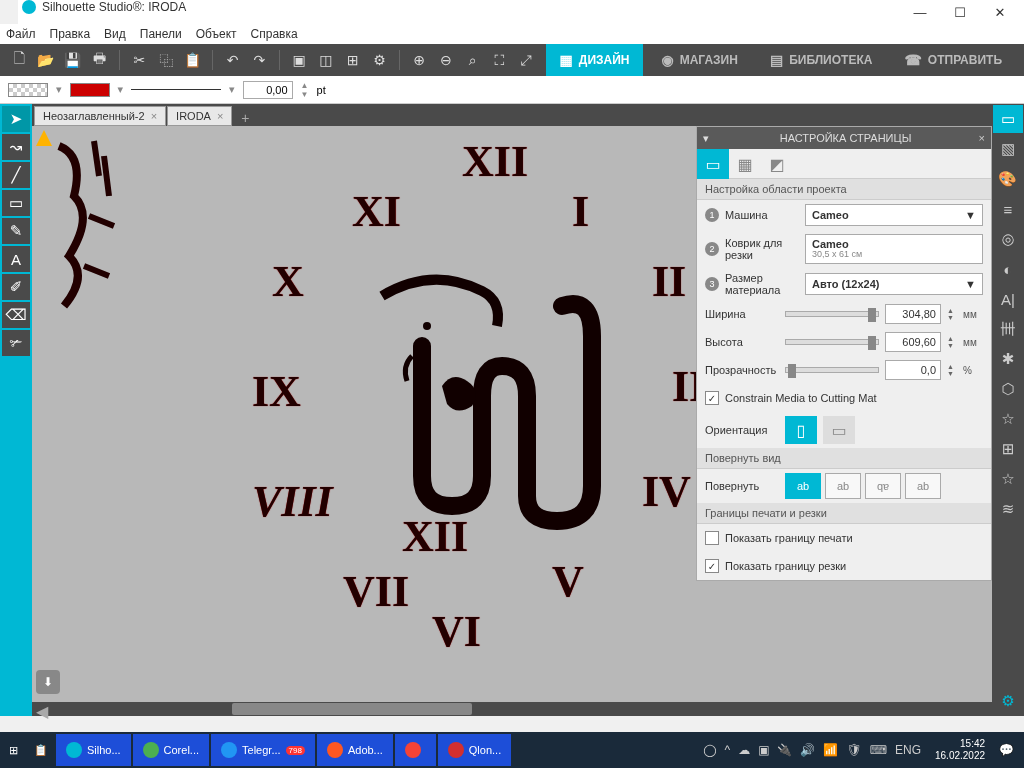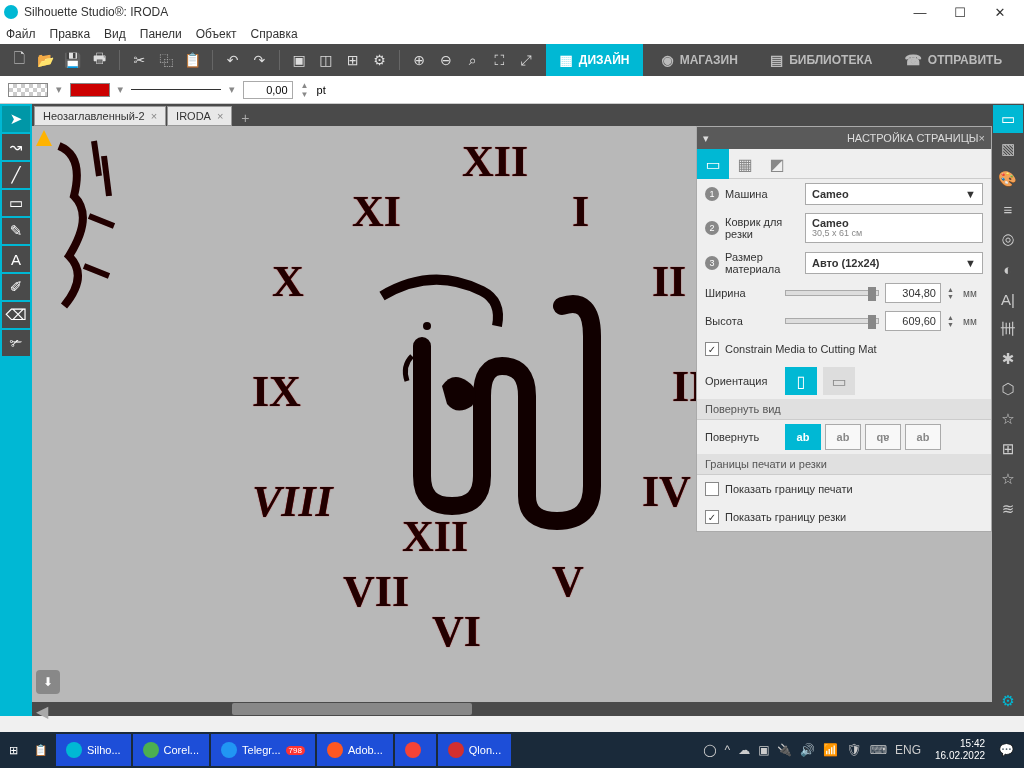--- a/index.html
+++ b/index.html
@@ -1,17 +1,17 @@
 <!DOCTYPE html>
 <html><head>
 <meta charset="utf-8">
 <style>
 * { margin:0; padding:0; box-sizing:border-box; font-family:"Segoe UI",Arial,sans-serif; user-select:none; }
 body { width:1024px; height:768px; overflow:hidden; background:#f0f0f0; position:relative; }
-.titlebar { height:24px; background:#fff; display:flex; align-items:center; padding:0 4px; font-size:12px; color:#333; }
+.titlebar { height:24px; background:#fff; display:flex; padding:0 4px; font-size:12px; color:#333;margin-left:18px; }
 .titlebar .logo { width:14px; height:14px; background:#00b8d4; border-radius:50%; margin-right:6px; }
 .titlebar .spacer { flex:1; }
 .titlebar .winbtn { width:40px; height:24px; display:flex; align-items:center; justify-content:center; font-size:13px; color:#333; }
 .menubar { height:20px; background:#fff; display:flex; padding:0 6px; font-size:12px; color:#333; gap:14px; align-items:center; }
 .toolbar1 { height:32px; background:#4a4a4a; display:flex; align-items:center; padding:0 8px; gap:4px; }
 .tb-btn { width:24px; height:24px; display:flex; align-items:center; justify-content:center; color:#ddd; font-size:14px; }
 .tb-sep { width:1px; height:20px; background:#666; margin:0 4px; }
 .tb-tab { height:32px; padding:0 14px; display:flex; align-items:center; gap:6px; color:#bbb; font-size:12px; font-weight:bold; }
 .tb-tab.active { background:#00b8d4; color:#fff; }
 .tb-tab .ticon { font-size:14px; }
@@ -53,21 +53,21 @@
 .p-row .dd .sub { font-size:9px; color:#888; }
 .p-row .slid { flex:1; height:6px; background:#ddd; border:1px solid #aaa; position:relative; }
 .p-row .slid .h { position:absolute; right:2px; top:-4px; width:8px; height:14px; background:#888; }
 .p-row .val { width:56px; height:20px; border:1px solid #aaa; background:#fff; text-align:right; padding:0 4px; font-size:11px; display:flex; align-items:center; justify-content:flex-end; }
 .p-row .spin { width:10px; display:flex; flex-direction:column; font-size:7px; color:#666; line-height:1; }
 .p-row .unit { width:20px; font-size:10px; color:#555; }
 .chk { width:14px; height:14px; border:1px solid #888; background:#fff; display:flex; align-items:center; justify-content:center; font-size:10px; color:#333; }
 .orient { display:flex; gap:6px; }
 .orient .ob { width:32px; height:28px; background:#ddd; display:flex; align-items:center; justify-content:center; font-size:16px; color:#888; }
 .orient .ob.on { background:#00b8d4; color:#fff; }
-.rot-row { display:flex; gap:4px; padding:6px 8px;font-weight:bold; }
+.rot-row { display:flex; gap:4px; padding:6px 8px; }
 .rot-row .rb { width:36px; height:26px; border:1px solid #aaa; background:#f8f8f8; display:flex; align-items:center; justify-content:center; font-size:11px; color:#888; }
 .rot-row .rb.on { background:#00b8d4; color:#fff; border-color:#00b8d4; }
 .right-tools { width:32px; background:#4a4a4a; display:flex; flex-direction:column; }
 .rtool { width:30px; height:28px; margin:1px; display:flex; align-items:center; justify-content:center; color:#ccc; font-size:15px; }
 .rtool.on { background:#00b8d4; color:#fff; }
 .rtool.bottom { margin-top:auto; color:#00b8d4; }
 .taskbar { position:absolute; bottom:0; left:0; right:0; height:36px; background:#1a2a3a; display:flex; align-items:center; color:#fff; font-size:11px; }
 .task { height:32px; padding:0 10px; display:flex; align-items:center; gap:5px; margin:0 1px; background:#1d4ed8; font-size:11px; }
 .task .ball { width:16px; height:16px; border-radius:50%; }
 .tray { margin-left:auto; display:flex; align-items:center; gap:8px; padding:0 10px; }
@@ -210,28 +210,29 @@
 
     <div class="arrowbtn">⬇</div>
     <div class="hscroll">
         <span style="color:#aaa;padding:0 4px">◀</span>
         <div class="thumb"></div>
       </div>
 
     <div class="panel">
       <div class="panel-head">
         <span style="margin-right:4px">▾</span>
-        <div class="spacer" style="text-align:right"><span>НАСТРОЙКА СТРАНИЦЫ</span></div>
+        <div class="spacer" style="text-align:center"><span>НАСТРОЙКА СТРАНИЦЫ</span></div>
         <span class="x">×</span>
       </div>
       <div class="p-tabs">
         <div class="p-tab on">▭</div>
         <div class="p-tab">▦</div>
         <div class="p-tab">◩</div>
       </div>
+      <div class="p-sec">Настройка области проекта</div>
       <div class="p-row">
         <div class="num">1</div>
           <label>Машина</label>
         <div class="dd">
             <b>Cameo</b>
             <span>▼</span>
           </div>
       </div>
       <div class="p-row">
         <div class="num">2</div>
@@ -259,20 +260,29 @@
           <div class="unit">мм</div>
       </div>
       <div class="p-row">
         <label>Высота</label>
         <div class="slid">
             <div class="h"></div>
           </div>
         <div class="val">609,60</div>
         <div class="spin">▲<br>▼</div>
           <div class="unit">мм</div>
+      </div>
+      <div class="p-row">
+        <label>Прозрачность</label>
+        <div class="slid">
+            <div class="h" style="right:auto;left:2px"></div>
+          </div>
+        <div class="val">0,0</div>
+        <div class="spin">▲<br>▼</div>
+          <div class="unit">%</div>
       </div>
       <div class="p-row">
         <div class="chk">✓</div>
         <span>Constrain Media to Cutting Mat</span>
       </div>
       <div class="p-row">
         <label>Ориентация</label>
         <div class="orient">
           <div class="ob on">▯</div>
           <div class="ob">▭</div>

